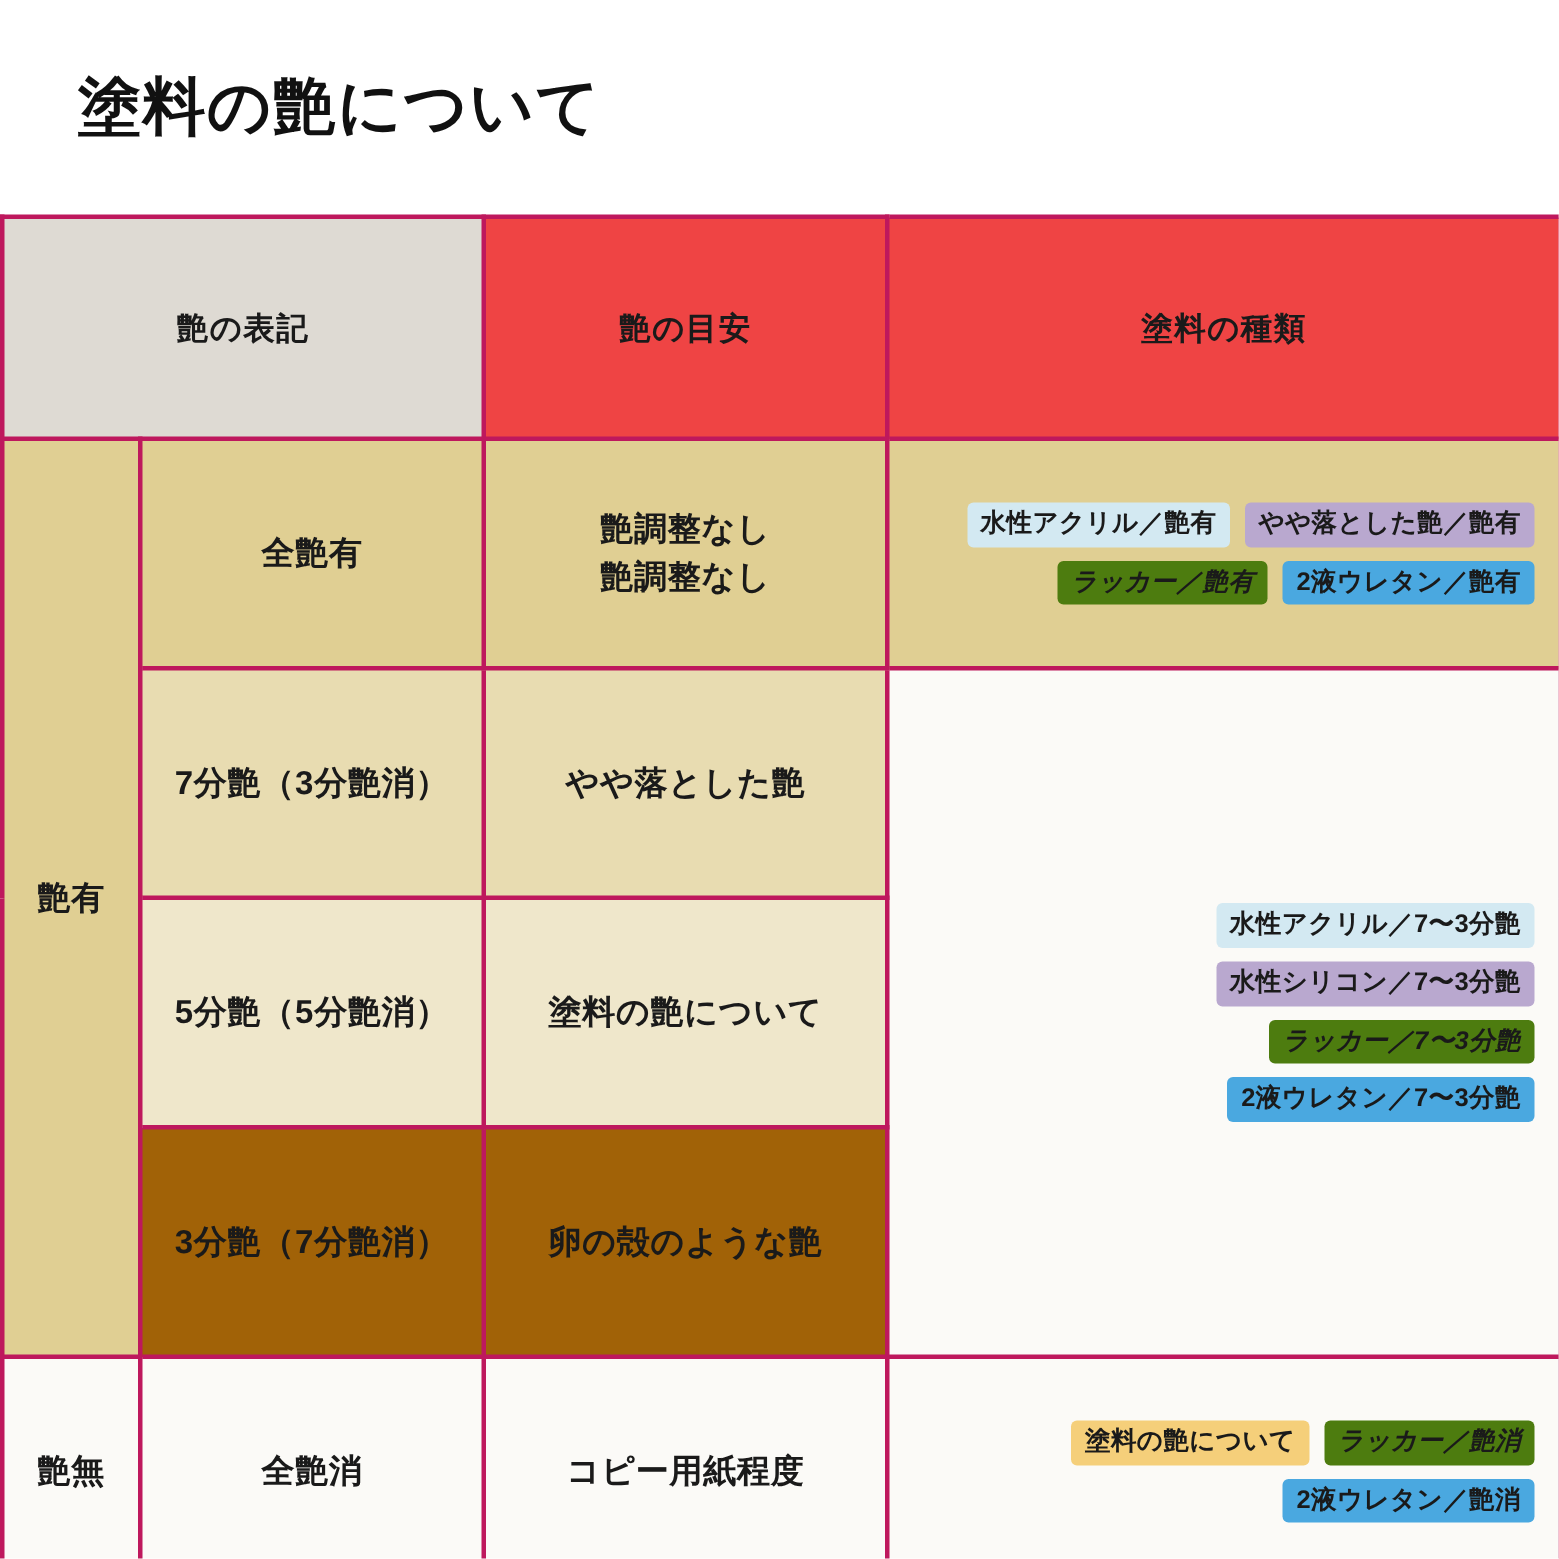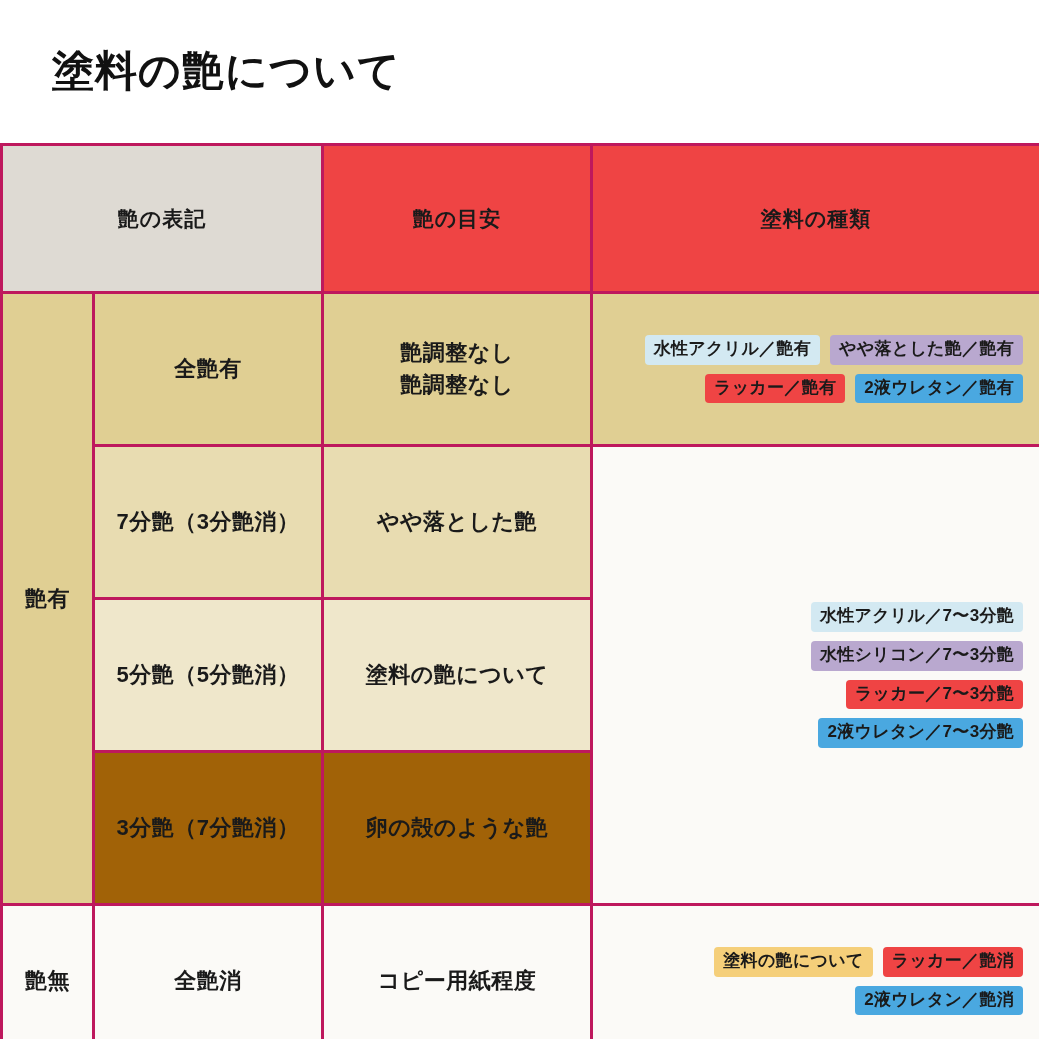--- a/index.html
+++ b/index.html
@@ -95,21 +95,21 @@
     font-weight: bold;
     color: #1a1a1a;
     border-radius: 4px;
     padding: 5px 9px 6px 9px;
     white-space: nowrap;
     letter-spacing: 0.3px;
     line-height: 1.1;
   }
   .tag-acryl { background: #d3e9f2; }
   .tag-silicon { background: #b9a8cf; }
-  .tag-lacquer { background: #ef4444; }
+  .tag-lacquer { background: #4d7c0f; font-style: italic; }
   .tag-urethane { background: #4aa8e0; }
   .tag-interior { background: #f5cf7a; }
   .tag-row {
     display: flex;
     gap: 10px;
     flex-wrap: wrap;
   }
   .tags-block {
     display: flex;
     flex-direction: column;

